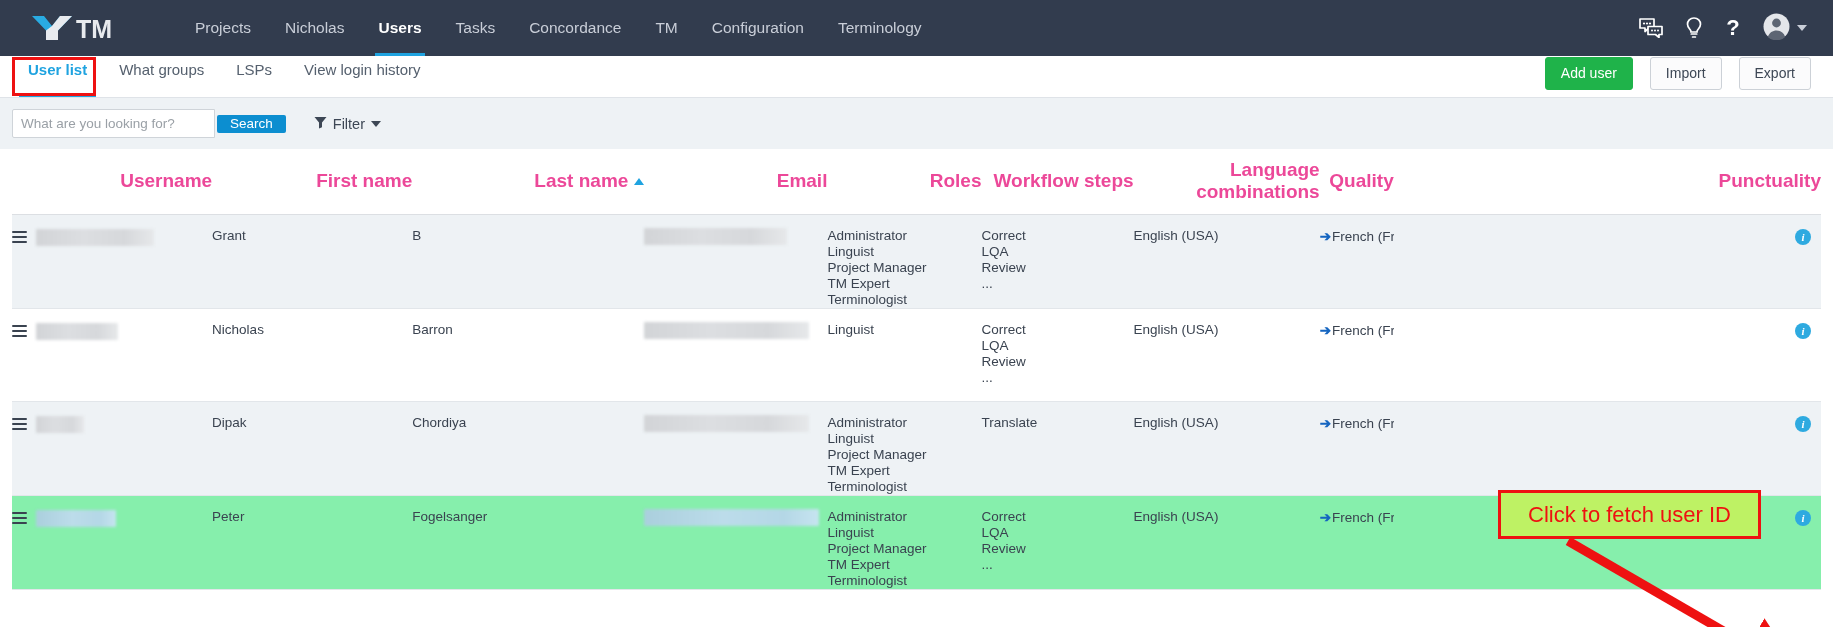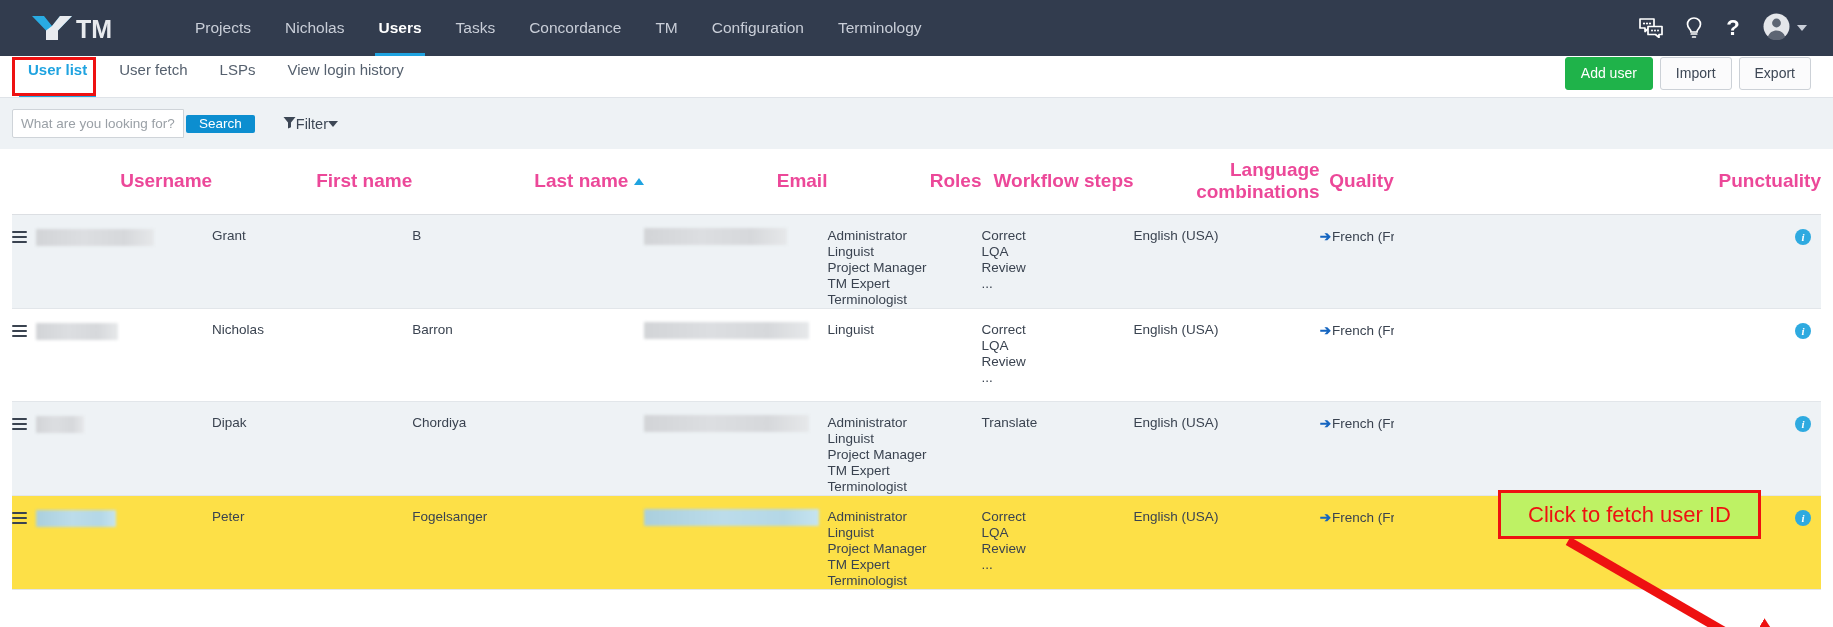--- a/index.html
+++ b/index.html
@@ -94,21 +94,21 @@
     left: 12px; top: 1px;
     width: 84px; height: 39px;
     border: 3px solid #ee1111;
     pointer-events: none;
     z-index: 6;
   }
   .subbar-btns {
     margin-left: auto;
     display: flex;
     align-items: center;
-    gap: 7px;
+    gap: 17px;
     padding-bottom: 7px;
   }
   .btn {
     font-size: 14px;
     padding: 6px 15px;
     border-radius: 3px;
     cursor: pointer;
     border: 1px solid #ccd1d7;
     background: #fbfbfc;
     color: #3d4755;
@@ -123,21 +123,21 @@
 
   
   #searchbar {
     height: 51px;
     background: #eef2f5;
     display: flex;
     align-items: center;
     padding: 0 12px;
   }
   #search-input {
-    width: 172px;
+    width: 203px;
     height: 29px;
     border: 1px solid #cfd4d9;
     background: #ffffff;
     font-size: 13.5px;
     color: #333;
     padding: 0 8px;
     outline: none;
     font-family: "Liberation Sans", sans-serif;
     border-radius: 2px 0 0 2px;
   }
@@ -150,20 +150,21 @@
     font-size: 13.5px;
     padding: 0 13px;
     cursor: pointer;
     border-radius: 2px;
     margin-left: 2px;
     font-family: "Liberation Sans", sans-serif;
   }
   #filter-btn {
     display: flex;
     align-items: center;
+    gap: 6px;
     margin-left: 28px;
     font-size: 14.5px;
     color: #3d4755;
     cursor: pointer;
   }
 
   
   #table-wrap {
     background: #ffffff;
     padding: 0 12px;
@@ -196,21 +197,21 @@
   table.userlist tbody td {
     font-size: 13.5px;
     color: #3a4350;
     vertical-align: top;
     padding: 13px 0 0 0;
     border-bottom: 1px solid #e2e6ea;
     height: 93px;
   }
   tr.row-alt td { background: #eef2f5; }
   tr.row-plain td { background: #ffffff; }
-  tr.row-selected td { background: #fde047; margin-left: 35px; }
+  tr.row-selected td { background: #86efac; margin-left: 35px; }
   .lines div { line-height: 16px; }
   .redact {
     display: inline-block;
     height: 17px;
     border-radius: 1px;
     background: linear-gradient(90deg,#d2d4d7 0%, #dcdee1 40%, #d6d8db 75%, #e6e8ea 100%);
     filter: blur(1.6px);
     vertical-align: middle;
   }
   tr.row-selected .redact {
@@ -337,21 +338,21 @@
         </svg>
       </span>
       <span class="caret-down"></span>
     </div>
   </div>
 </div>
 
 <div id="subbar">
   <div class="tabs">
     <div class="tab active">User list</div>
-    <div class="tab">User fetch</div>
+    <div class="tab">What groups</div>
     <div class="tab">LSPs</div>
     <div class="tab">View login history</div>
   </div>
   <div class="tab-highlight-box"></div>
 
   <div class="subbar-btns">
     <div class="btn primary-green">Add user</div>
     <div class="btn">Import</div>
     <div class="btn">Export</div>
   </div>

